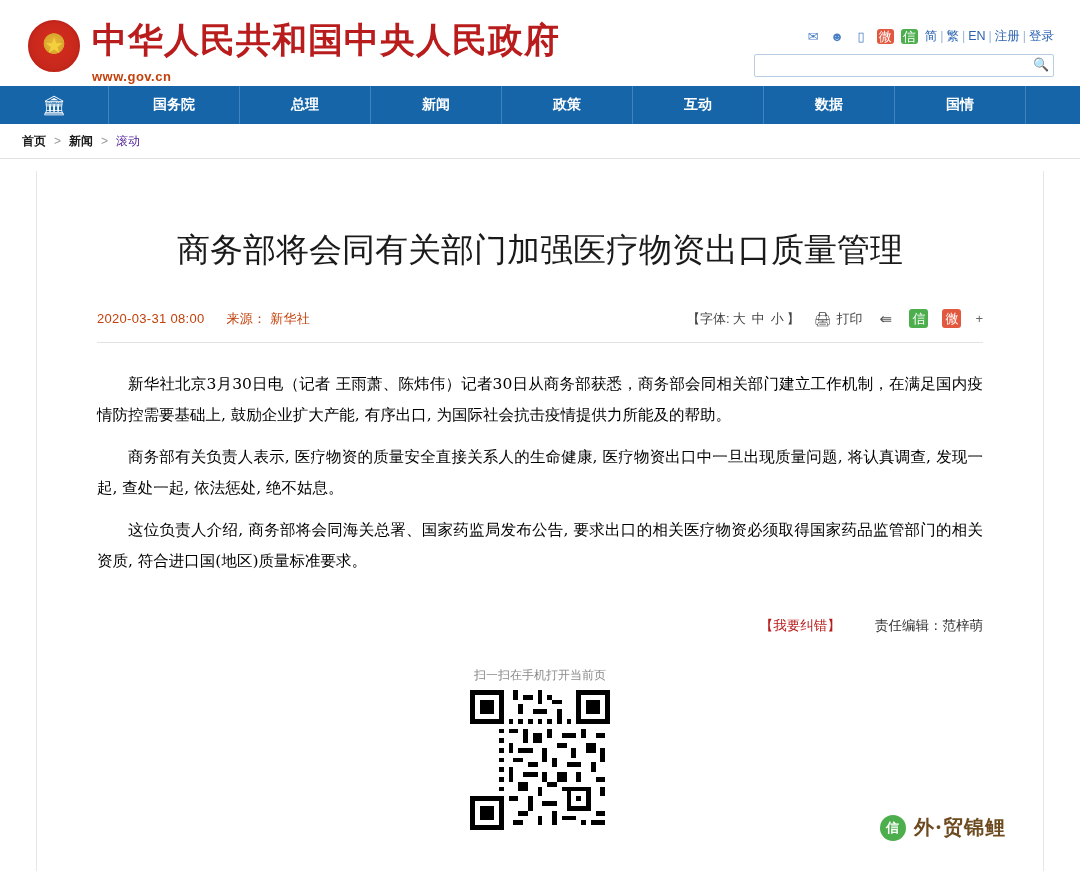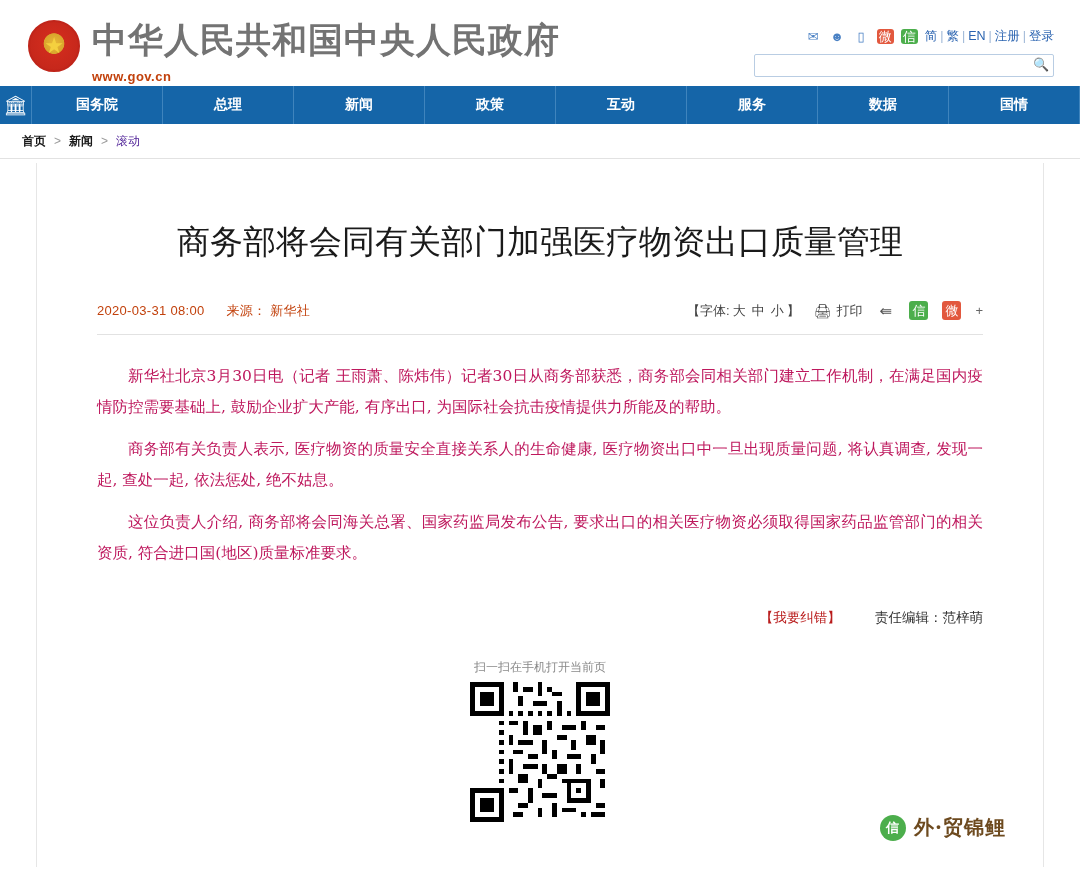--- a/index.html
+++ b/index.html
@@ -46,21 +46,21 @@
   .site-title-block {
     position: absolute;
     left: 92px;
     top: 20px;
   }
   .site-title {
     font-family: "DejaVu Serif", serif;
     font-weight: bold;
     font-size: 35px;
     letter-spacing: 1px;
-    color: #737373;
+    color: #b91c1c;
     line-height: 40px;
     white-space: nowrap;
   }
   .site-domain {
     font-family: "Liberation Sans", sans-serif;
     font-size: 13px;
     font-weight: bold;
     color: #c2410c;
     letter-spacing: .5px;
     margin-top: 9px;
@@ -211,21 +211,21 @@
     padding: 0 60px;
   }
   .article-title {
     font-family: "DejaVu Serif", serif;
     font-size: 33px;
     color: #1a1a1a;
     text-align: center;
     line-height: 46px;
     padding-top: 56px;
     font-weight: normal;
-    margin: 4px;
+    margin: 12px;
   }
   .meta-row {
     margin-top: 36px;
     display: flex;
     align-items: center;
     justify-content: space-between;
     font-size: 13px;
     color: #555;
     padding-bottom: 14px;
     border-bottom: 1px solid #e2e2e2;
@@ -255,21 +255,21 @@
   .share-net { color: #555; font-size: 15px; }
   .share-wechat { background: #4cae4c; color: #fff; }
   .share-weibo { background: #e2583e; color: #fff; }
   .share-plus { color: #666; font-size: 13px; }
 
   .article-body {
     margin-top: 26px;
     font-family: "DejaVu Serif", serif;
     font-size: 15.5px;
     line-height: 31px;
-    color: #be185d;
+    color: #000000;
   }
   .article-body p {
     margin: 0 0 11px 0;
     text-indent: 2em;
     text-align: justify;
   }
 
   .editor-row {
     margin-top: 40px;
     text-align: right;
@@ -355,21 +355,20 @@
 
 <div class="main-nav">
   <div class="nav-home">
     <span class="gate">🏛</span>
   </div>
   <div class="nav-item">国务院</div>
   <div class="nav-item">总理</div>
   <div class="nav-item">新闻</div>
   <div class="nav-item">政策</div>
   <div class="nav-item">互动</div>
-  <div class="nav-item">服务</div>
   <div class="nav-item">数据</div>
   <div class="nav-item">国情</div>
 </div>
 
 <div class="breadcrumb">
   <a href="#">首页</a>
   <span class="sep">&gt;</span>
   <a href="#">新闻</a>
   <span class="sep">&gt;</span>
   <span class="crumb-plain">滚动</span>

